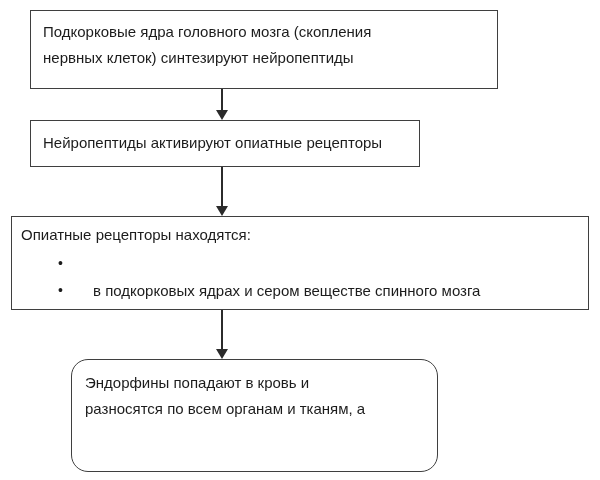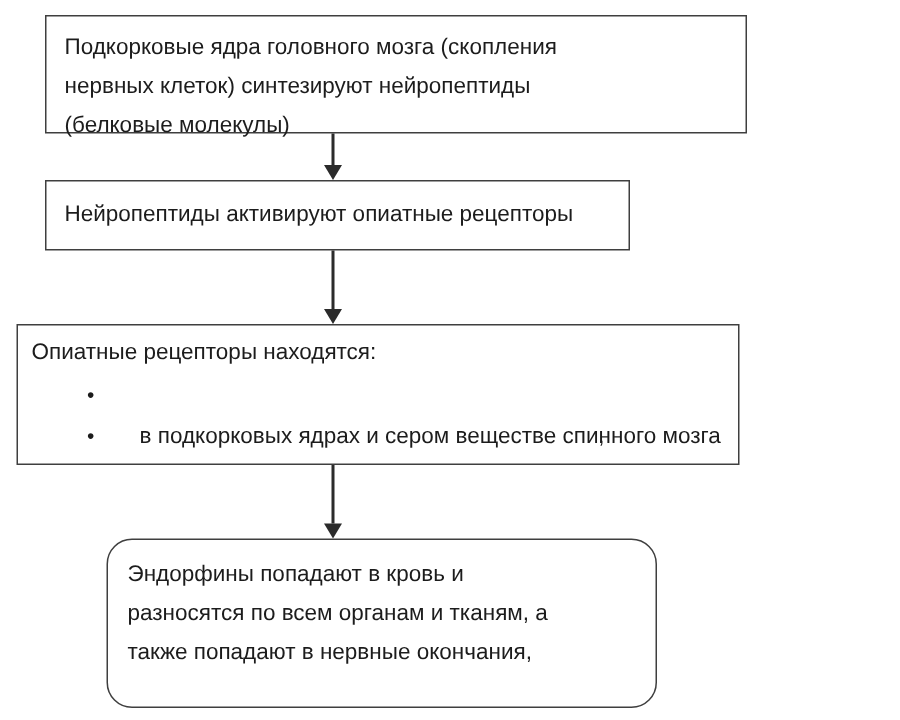--- a/index.html
+++ b/index.html
@@ -18,21 +18,21 @@
     overflow: hidden;
   }
   .box {
     position: absolute;
     background: #ffffff;
     border: 1.5px solid #3f3f3f;
     box-sizing: border-box;
   }
   .box1 { left: 30px;  top: 10px;  width: 468px; height: 79px;  }
   .box2 { left: 30px;  top: 120px; width: 390px; height: 47px;  }
-  .box3 { left: 11px;  top: 216px; width: 482px; height: 94px;  }
+  .box3 { left: 11px;  top: 216px; width: 578px; height: 94px;  }
   .box4 { left: 71px;  top: 359px; width: 367px; height: 113px; border-radius: 17px; }
 
   .box1 .text-block { padding: 8px 14px 0 12px; line-height: 26px; }
   .box2 .text-block { padding: 9px 14px 0 12px; line-height: 26px; }
   .box4 .text-block { padding: 10px 14px 0 13px; line-height: 26px; }
   .text-line { white-space: nowrap; }
 
   .b3-title {
     padding: 5px 0 0 9px;
     line-height: 26px;
@@ -83,21 +83,20 @@
 </style>
 </head>
 <body>
 
 <div class="canvas">
 
   <div class="box box1">
     <div class="text-block">
       <div class="text-line">Подкорковые ядра головного мозга (скопления</div>
       <div class="text-line">нервных клеток) синтезируют нейропептиды</div>
-      <div class="text-line">(белковые молекулы)</div>
     </div>
   </div>
 
   <div class="arrow">
     <div class="arrow-shaft shaft1"></div>
     <div class="arrow-head head1"></div>
   </div>
 
   <div class="box box2">
     <div class="text-block">
@@ -124,17 +123,16 @@
 
   <div class="arrow">
     <div class="arrow-shaft shaft3"></div>
     <div class="arrow-head head3"></div>
   </div>
 
   <div class="box box4">
     <div class="text-block">
       <div class="text-line">Эндорфины попадают в кровь и</div>
       <div class="text-line">разносятся по всем органам и тканям, а</div>
-      <div class="text-line">также попадают в нервные окончания,</div>
     </div>
   </div>
 
 </div>
 
 </body></html>

